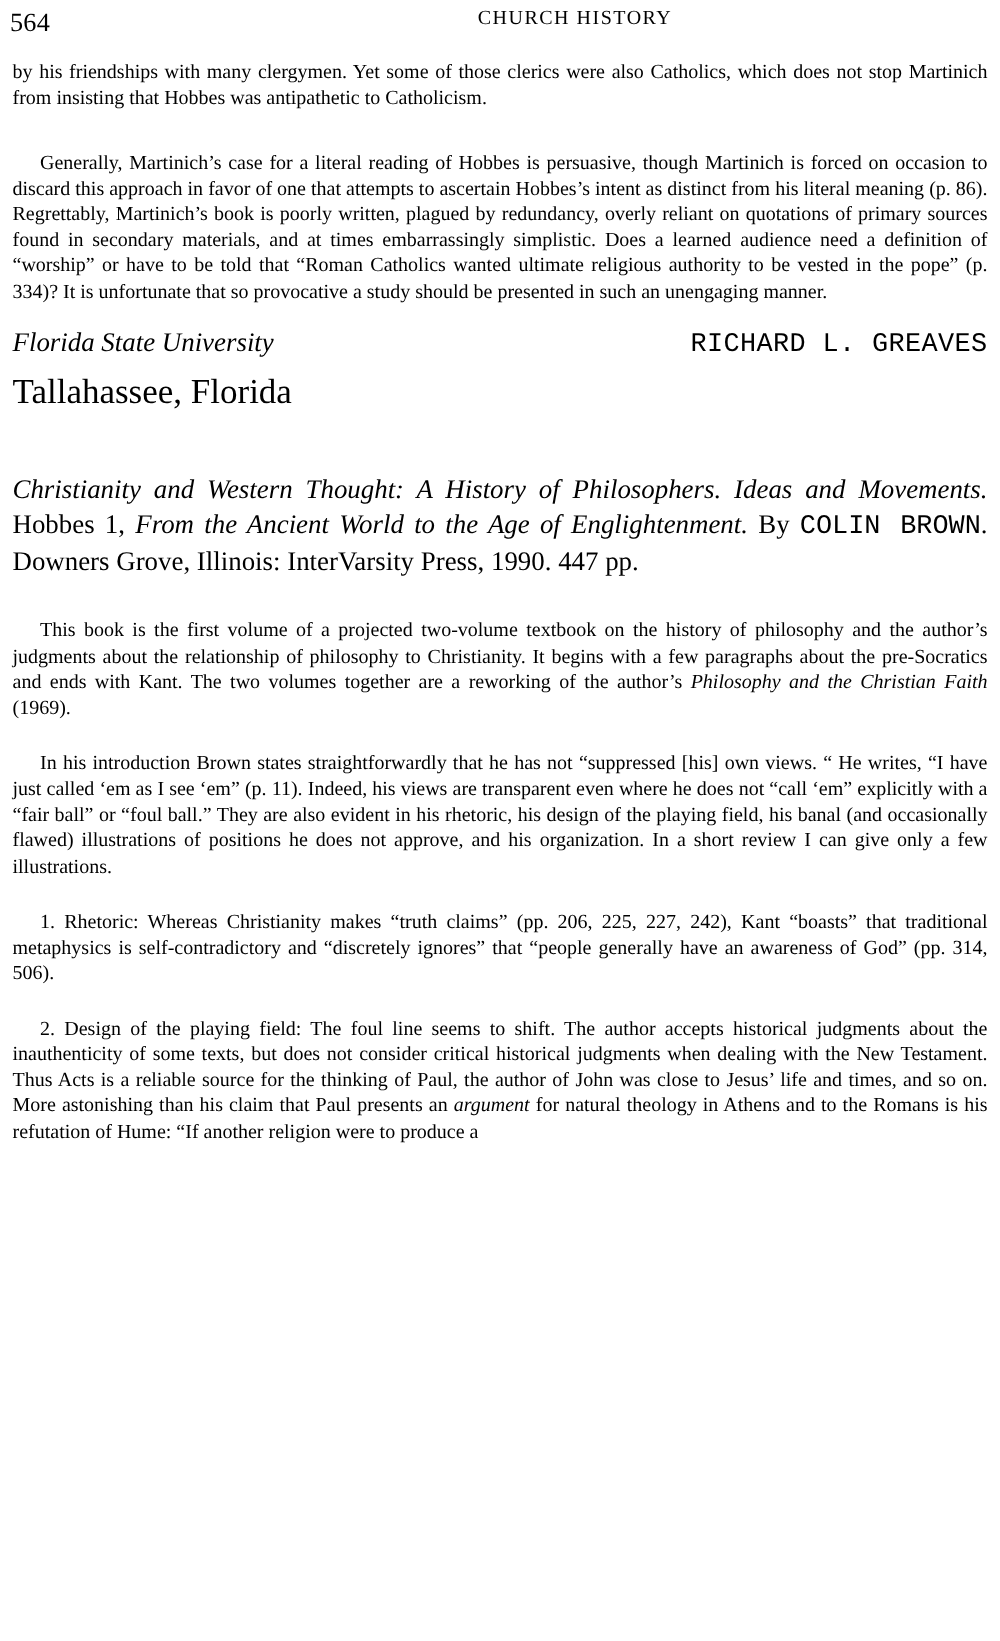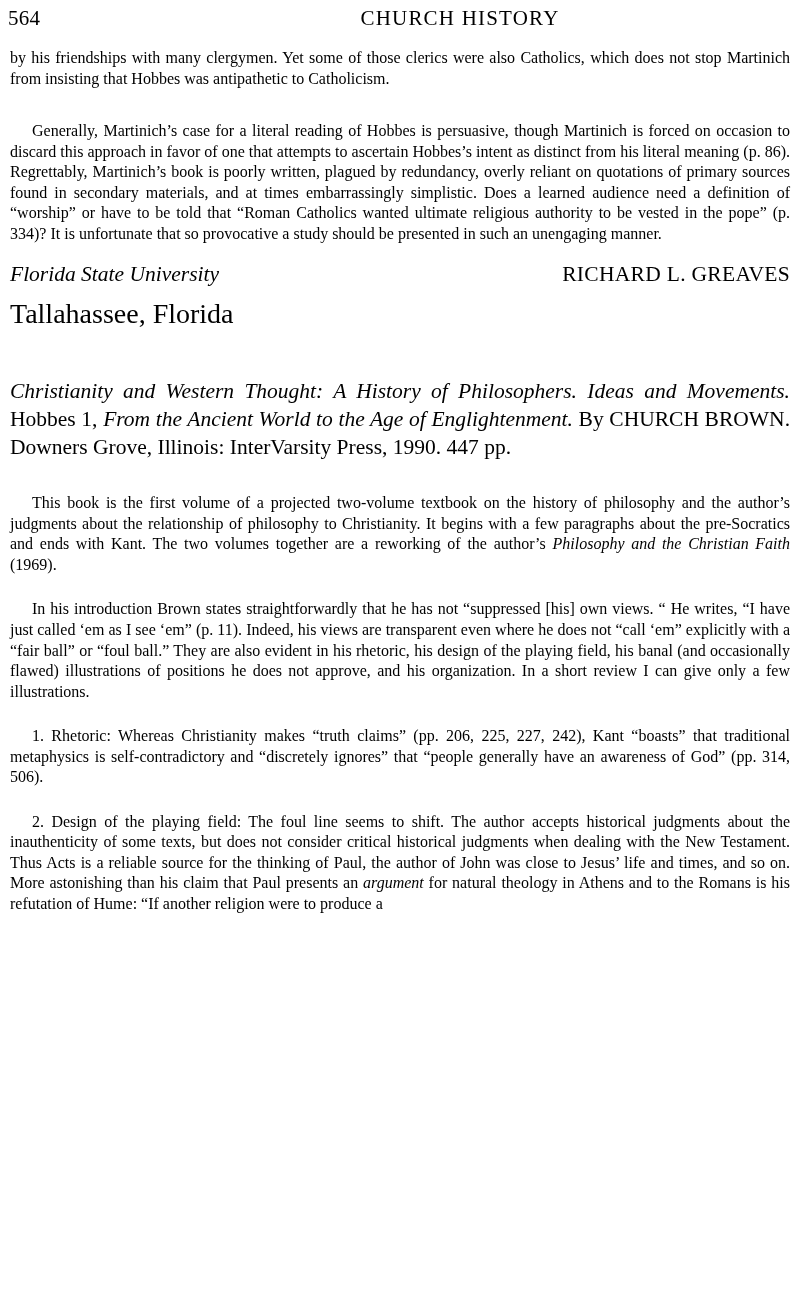--- a/index.html
+++ b/index.html
@@ -33,21 +33,21 @@
     top: 6px;
     font-size: 21px;
     letter-spacing: 0.2px;
   }
   .journal-title {
     position: absolute;
     left: 0;
     right: 0;
     top: 6px;
     text-align: center;
-    font-size: 21px;
+    font-size: 16px;
     letter-spacing: 1.2px;
     padding-left: 120px;
   }
   .body {
     margin: 0 10px 0 10px;
     width: 780px;
   }
   p.txt {
     margin: 0;
     font-size: 16px;
@@ -80,20 +80,21 @@
     right: 0;
     top: 0;
     letter-spacing: 0.3px;
   }
   .affil {
     margin: 6px 10px 0 10px;
     font-size: 28px;
   }
   .smallcaps {
     font-variant: small-caps;
+    font-family: Liberation Mono, monospace;
   }
   .head-ref {
     margin: 0 10px;
     width: 780px;
     font-size: 21.5px;
     line-height: 1.285;
     text-align: justify;
   }
   i { font-style: italic; }
 </style>
@@ -118,21 +119,21 @@
   <div class="byline">
     <span class="left">Florida State University</span>
     <span class="right"><span class="smallcaps">RICHARD L. GREAVES</span></span>
   </div>
   <div class="affil">Tallahassee, Florida</div>
 
   <div class="gap-l"></div>
 
   <div class="head-ref">
     <i>Christianity and Western Thought: A History of Philosophers. Ideas and Movements.</i>
-    <span>Hobbes 1, </span><i>From the Ancient World to the Age of Englightenment.</i><span> By </span><span class="smallcaps">CHURCH BROWN</span><span>. Downers Grove, Illinois: InterVarsity Press, 1990. 447 pp.</span>
+    <span>Hobbes 1, </span><i>From the Ancient World to the Age of Englightenment.</i><span> By </span><span class="smallcaps">COLIN BROWN</span><span>. Downers Grove, Illinois: InterVarsity Press, 1990. 447 pp.</span>
   </div>
 
   <div class="gap-s"></div>
 
   <div class="body">
     <p class="txt indent"><span>This book is the first volume of a projected two-volume textbook on the history of philosophy and the author’s judgments about the relationship of philosophy to Christianity. It begins with a few paragraphs about the pre-Socratics and ends with Kant. The two volumes together are a reworking of the author’s </span><i>Philosophy and the Christian Faith</i><span> (1969).</span></p>
     <p class="txt indent">In his introduction Brown states straightforwardly that he has not “suppressed [his] own views. “ He writes, “I have just called ‘em as I see ‘em” (p. 11). Indeed, his views are transparent even where he does not “call ‘em” explicitly with a “fair ball” or “foul ball.” They are also evident in his rhetoric, his design of the playing field, his banal (and occasionally flawed) illustrations of positions he does not approve, and his organization. In a short review I can give only a few illustrations.</p>
     <p class="txt indent">1. Rhetoric: Whereas Christianity makes “truth claims” (pp. 206, 225, 227, 242), Kant “boasts” that traditional metaphysics is self-contradictory and “discretely ignores” that “people generally have an awareness of God” (pp. 314, 506).</p>
     <p class="txt indent"><span>2. Design of the playing field: The foul line seems to shift. The author accepts historical judgments about the inauthenticity of some texts, but does not consider critical historical judgments when dealing with the New Testament. Thus Acts is a reliable source for the thinking of Paul, the author of John was close to Jesus’ life and times, and so on. More astonishing than his claim that Paul presents an </span><i>argument</i><span> for natural theology in Athens and to the Romans is his refutation of Hume: “If another religion were to produce a</span></p>
   </div>

